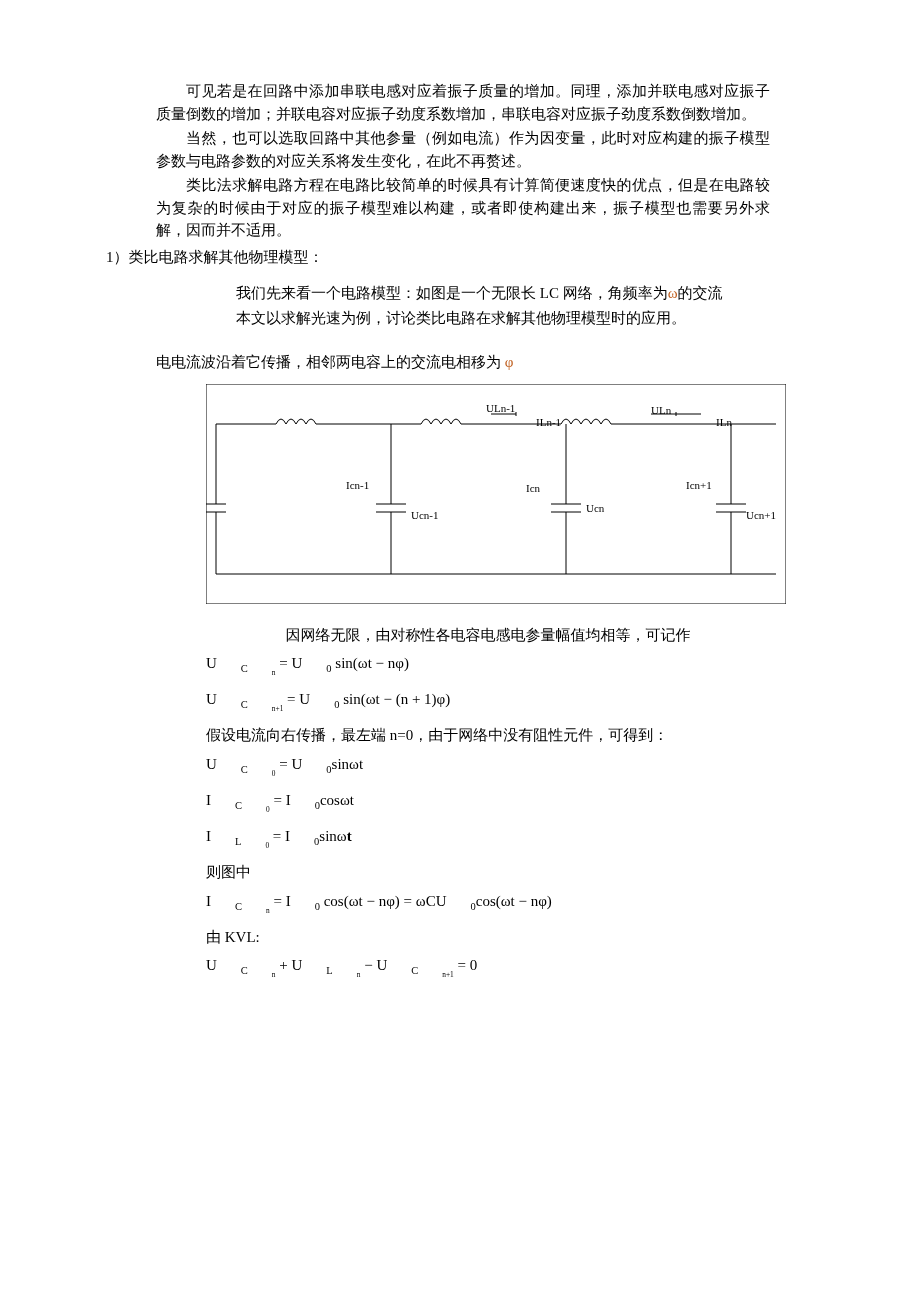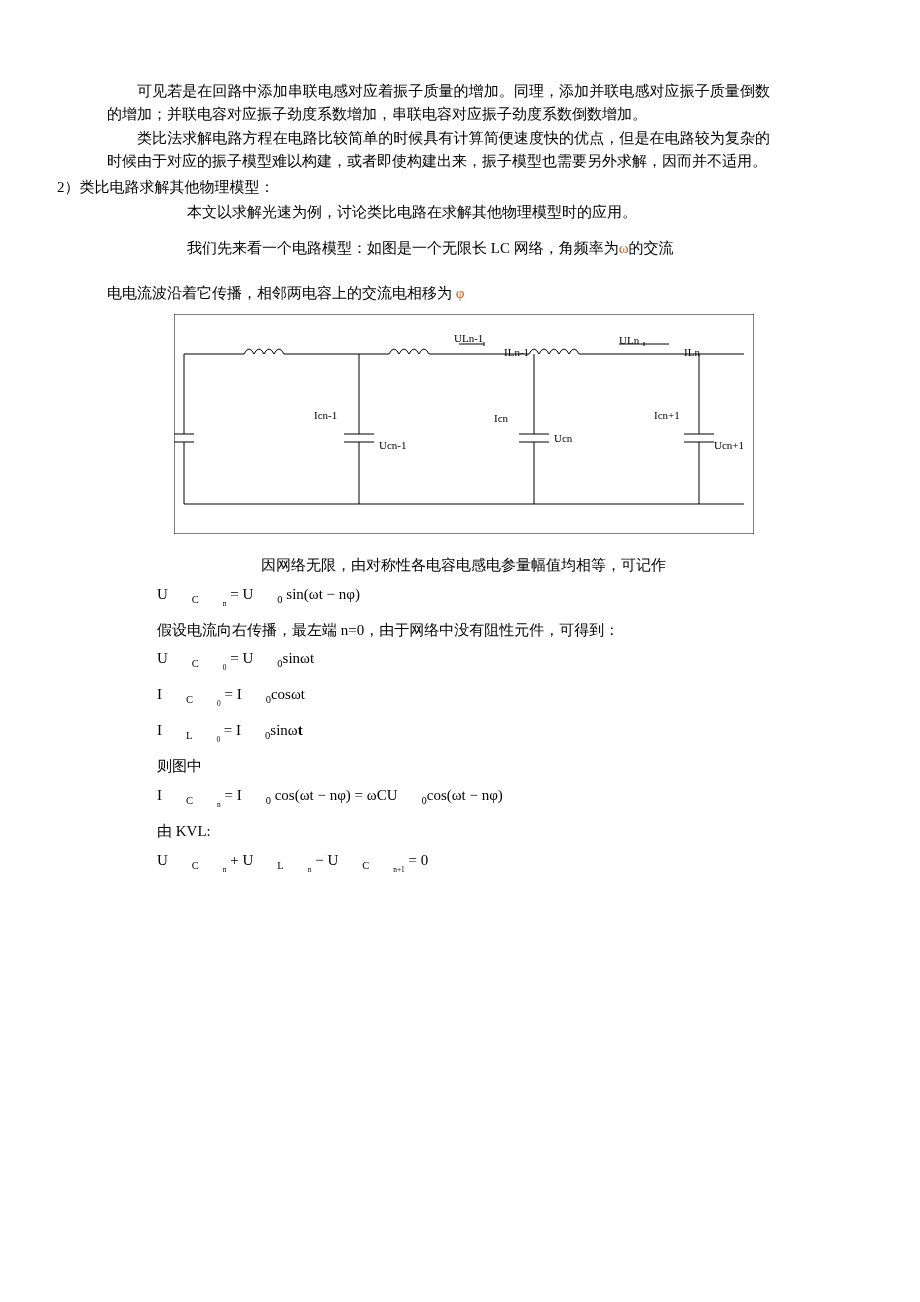--- a/index.html
+++ b/index.html
@@ -4,21 +4,21 @@
 <style>
   body {
     background: #fff;
     margin: 0;
     font-family: "SimSun", "Songti SC", serif;
     font-size: 15px;
     color: #000;
     width: 920px;
   }
   .page {
-    padding: 80px 150px 40px 57px;
+    padding: 80px 150px 40px 106px;
     line-height: 1.5;
   }
   .para {
     text-indent: 2em;
     margin: 0 0 2px 50px;
     text-align: justify;
   }
   .para-noindent {
     margin: 0 0 2px 0;
   }
@@ -43,31 +43,32 @@
     fill: #000;
   }
   sub { font-size: 0.7em; vertical-align: sub; margin-left: 24px; }
 </style>
 </head>
 <body>
 
 <div class="page">
 
   <p class="para">可见若是在回路中添加串联电感对应着振子质量的增加。同理，添加并联电感对应振子质量倒数的增加；并联电容对应振子劲度系数增加，串联电容对应振子劲度系数倒数增加。</p>
+  <p class="para">当然，也可以选取回路中其他参量（例如电流）作为因变量，此时对应构建的振子模型参数与电路参数的对应关系将发生变化，在此不再赘述。</p>
   <p class="para">类比法求解电路方程在电路比较简单的时候具有计算简便速度快的优点，但是在电路较为复杂的时候由于对应的振子模型难以构建，或者即使构建出来，振子模型也需要另外求解，因而并不适用。</p>
 
-  <p class="para-noindent heading">2）类比电路求解其他物理模型：</p>
+  <p class="para-noindent heading">1）类比电路求解其他物理模型：</p>
 
   <div class="content-block">
-
-    <p class="para-noindent" style="text-indent:2em;">本文以求解光速为例，讨论类比电路在求解其他物理模型时的应用。</p>
 
     <p class="para-noindent" style="text-indent:2em; margin-top:14px;">
       <span>我们先来看一个电路模型：如图是一个无限长 LC 网络，角频率为</span><span class="orange">ω</span><span>的交流</span>
     </p>
+
+    <p class="para-noindent" style="text-indent:2em;">本文以求解光速为例，讨论类比电路在求解其他物理模型时的应用。</p>
 
     <p class="para-noindent" style="margin-left:-50px; margin-top:22px;">
       <span>电电流波沿着它传播，相邻两电容上的交流电相移为 </span><span class="orange">φ</span>
     </p>
 
     <svg class="circuit" width="580" height="220">
 
       <rect x="0" y="0" width="580" height="220" fill="none" stroke="#000" stroke-width="1"></rect>
 
       <line x1="10" y1="40" x2="70" y2="40" stroke="#000"></line>
@@ -117,20 +118,21 @@
       <line x1="525" y1="128" x2="525" y2="190" stroke="#000"></line>
       <text class="svgtext" x="480" y="105">Icn+1</text>
       <text class="svgtext" x="540" y="135">Ucn+1</text>
 
       <line x1="10" y1="190" x2="570" y2="190" stroke="#000"></line>
     </svg>
 
     <p class="para-noindent" style="text-indent:0;text-align:center;">因网络无限，由对称性各电容电感电参量幅值均相等，可记作</p>
 
     <div class="eq">U<sub>C<sub>n</sub></sub> = U<sub>0</sub> sin(ωt − nφ)</div>
+    <div class="eq">U<sub>C<sub>n+1</sub></sub> = U<sub>0</sub> sin(ωt − (n + 1)φ)</div>
 
     <p class="para-noindent">假设电流向右传播，最左端 n=0，由于网络中没有阻性元件，可得到：</p>
 
     <div class="eq">U<sub>C<sub>0</sub></sub> = U<sub>0</sub>sinωt</div>
     <div class="eq">I<sub>C<sub>0</sub></sub> = I<sub>0</sub>cosωt</div>
     <div class="eq">I<sub>L<sub>0</sub></sub> = I<sub>0</sub>sinω<b>t</b></div>
 
     <p class="para-noindent">则图中</p>
 
     <div class="eq">I<sub>C<sub>n</sub></sub> = I<sub>0</sub> cos(ωt − nφ) = ωCU<sub>0</sub>cos(ωt − nφ)</div>

